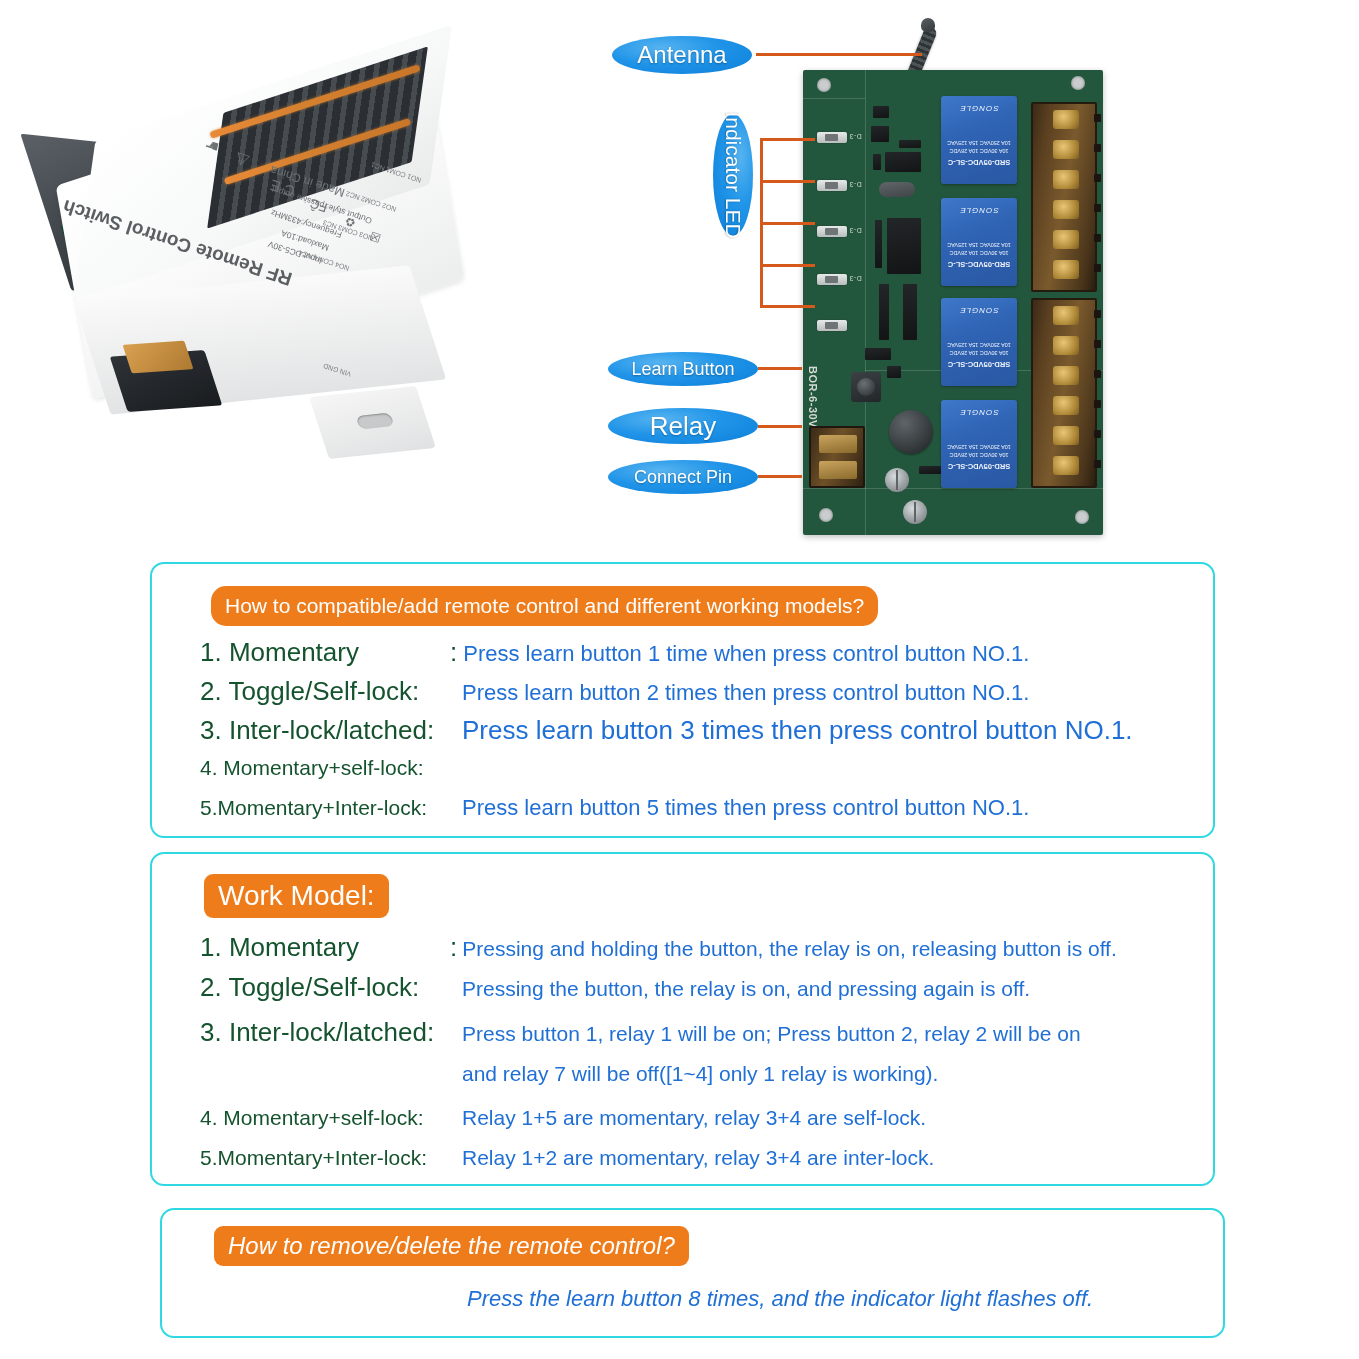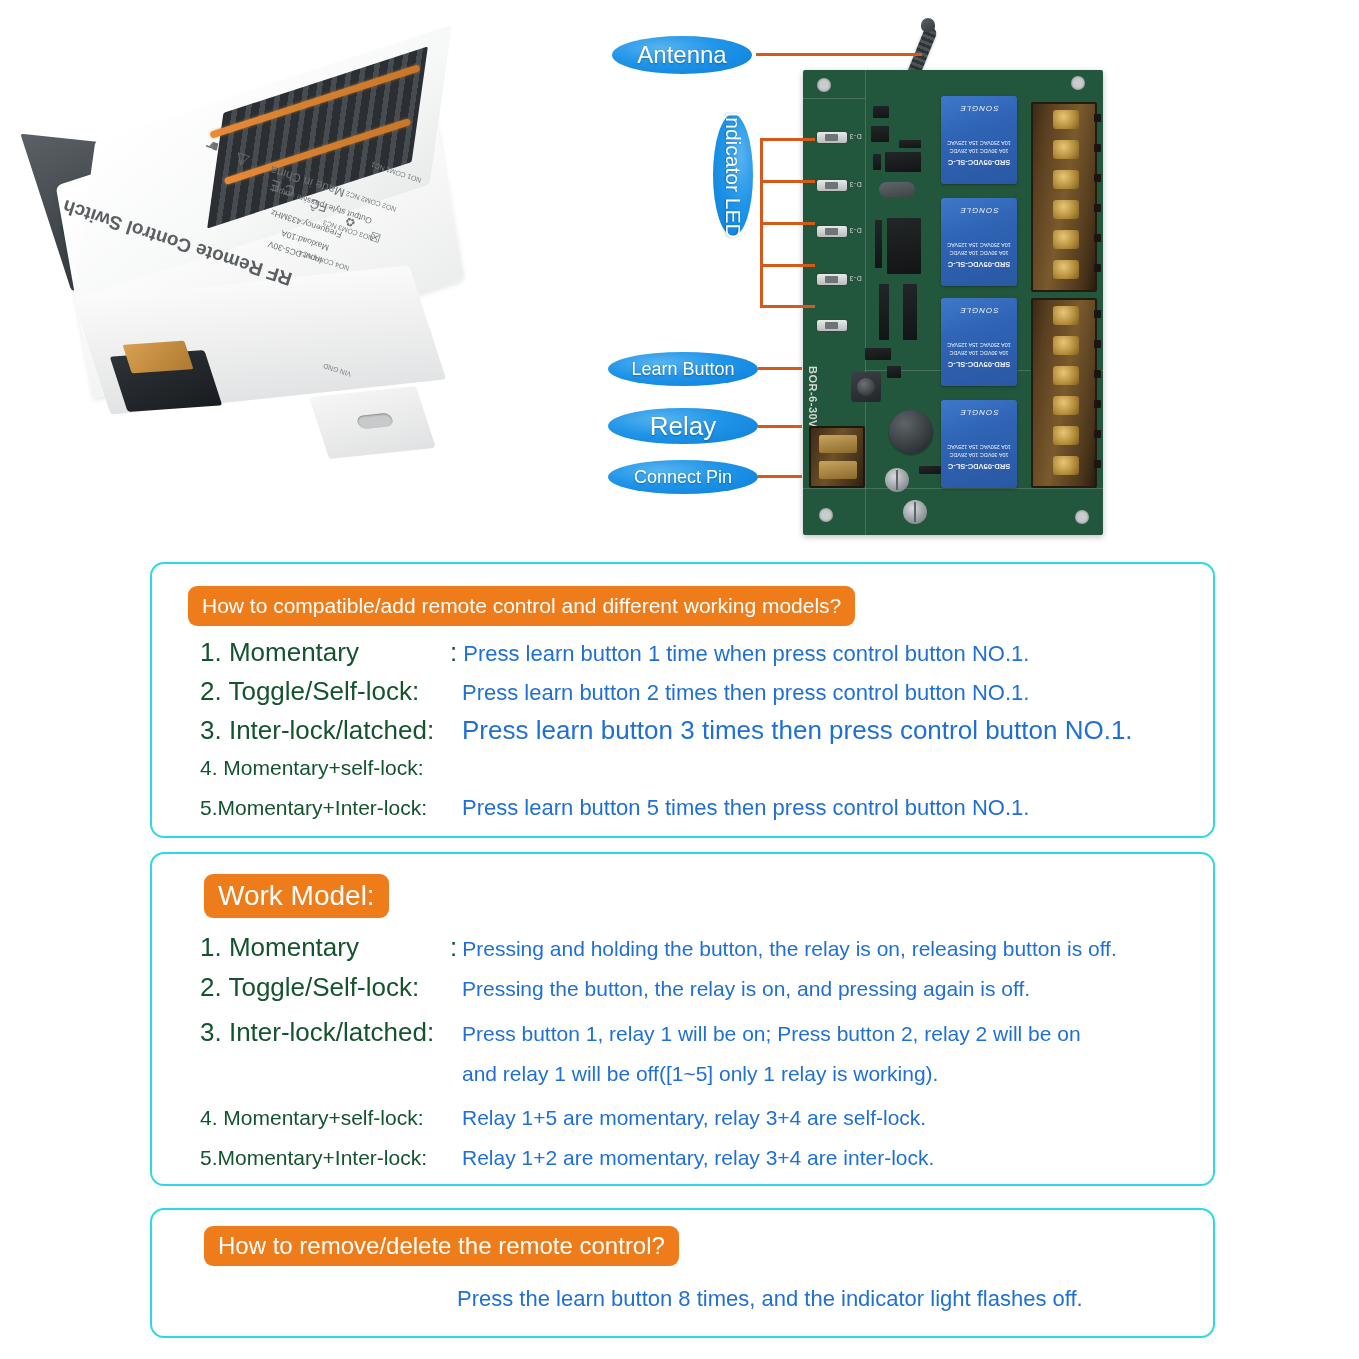--- a/index.html
+++ b/index.html
@@ -433,21 +433,21 @@
     <span>Relay</span>
   </div>
   <div class="lead" style="left:758px; top:425px; width:44px;"></div>
 
   <div class="callout" style="left:608px; top:460px; width:150px; height:34px; font-size:18px;">
     <span>Connect Pin</span>
   </div>
   <div class="lead" style="left:758px; top:475px; width:44px;"></div>
 
   <div class="panel" style="left:150px; top:562px; width:1065px; height:276px;">
-    <div class="chip" style="left:36px; top:22px; height:40px; font-size:21px;">
+    <div class="chip" style="left:59px; top:22px; height:40px; font-size:21px;border-radius:15px;">
       <span>How to compatible/add remote control and different working models?</span>
     </div>
 
     <div class="row" style="left:48px; top:73px;">
       <span class="k" style="font-size:26px; width:250px; display:inline-block;">1. Momentary</span>
       <span class="k" style="font-size:26px; margin-right:6px;">:</span>
       <span class="v" style="font-size:22px;">Press learn button 1 time when press control button NO.1.</span>
     </div>
 
     <div class="row" style="left:48px; top:112px;">
@@ -485,35 +485,35 @@
       <span class="k" style="font-size:26px; width:262px; display:inline-block;">2. Toggle/Self-lock:</span>
       <span class="v" style="font-size:21px;">Pressing the button, the relay is on, and pressing again is off.</span>
     </div>
 
     <div class="row" style="left:48px; top:163px;">
       <span class="k" style="font-size:26px; width:262px; display:inline-block;">3. Inter-lock/latched:</span>
       <span class="v" style="font-size:21px;">Press button 1, relay 1 will be on; Press button 2, relay 2 will be on</span>
     </div>
 
     <div class="row" style="left:310px; top:208px;">
-      <span class="v" style="font-size:21px;">and relay 1 will be off([1~5] only 1 relay is working).</span>
+      <span class="v" style="font-size:21px;">and relay 7 will be off([1~4] only 1 relay is working).</span>
     </div>
 
     <div class="row" style="left:48px; top:252px;">
       <span class="k" style="font-size:21px; width:262px; display:inline-block;">4. Momentary+self-lock:</span>
       <span class="v" style="font-size:21px;">Relay 1+5 are momentary, relay 3+4 are self-lock.</span>
     </div>
 
     <div class="row" style="left:48px; top:292px;">
       <span class="k" style="font-size:21px; width:262px; display:inline-block;">5.Momentary+Inter-lock:</span>
       <span class="v" style="font-size:21px;">Relay 1+2 are momentary, relay 3+4 are inter-lock.</span>
     </div>
   </div>
 
-  <div class="panel" style="left:150px; top:1208px; width:1065px; height:130px;">
+  <div class="panel" style="left:160px; top:1208px; width:1065px; height:130px;font-style:italic;">
     <div class="chip" style="left:52px; top:16px; height:40px; font-size:24px;">
       <span>How to remove/delete the remote control?</span>
     </div>
     <div class="row" style="left:305px; top:76px;">
       <span class="v" style="font-size:22px;">Press the learn button 8 times, and the indicator light flashes off.</span>
     </div>
   </div>
 
 </div>
 

